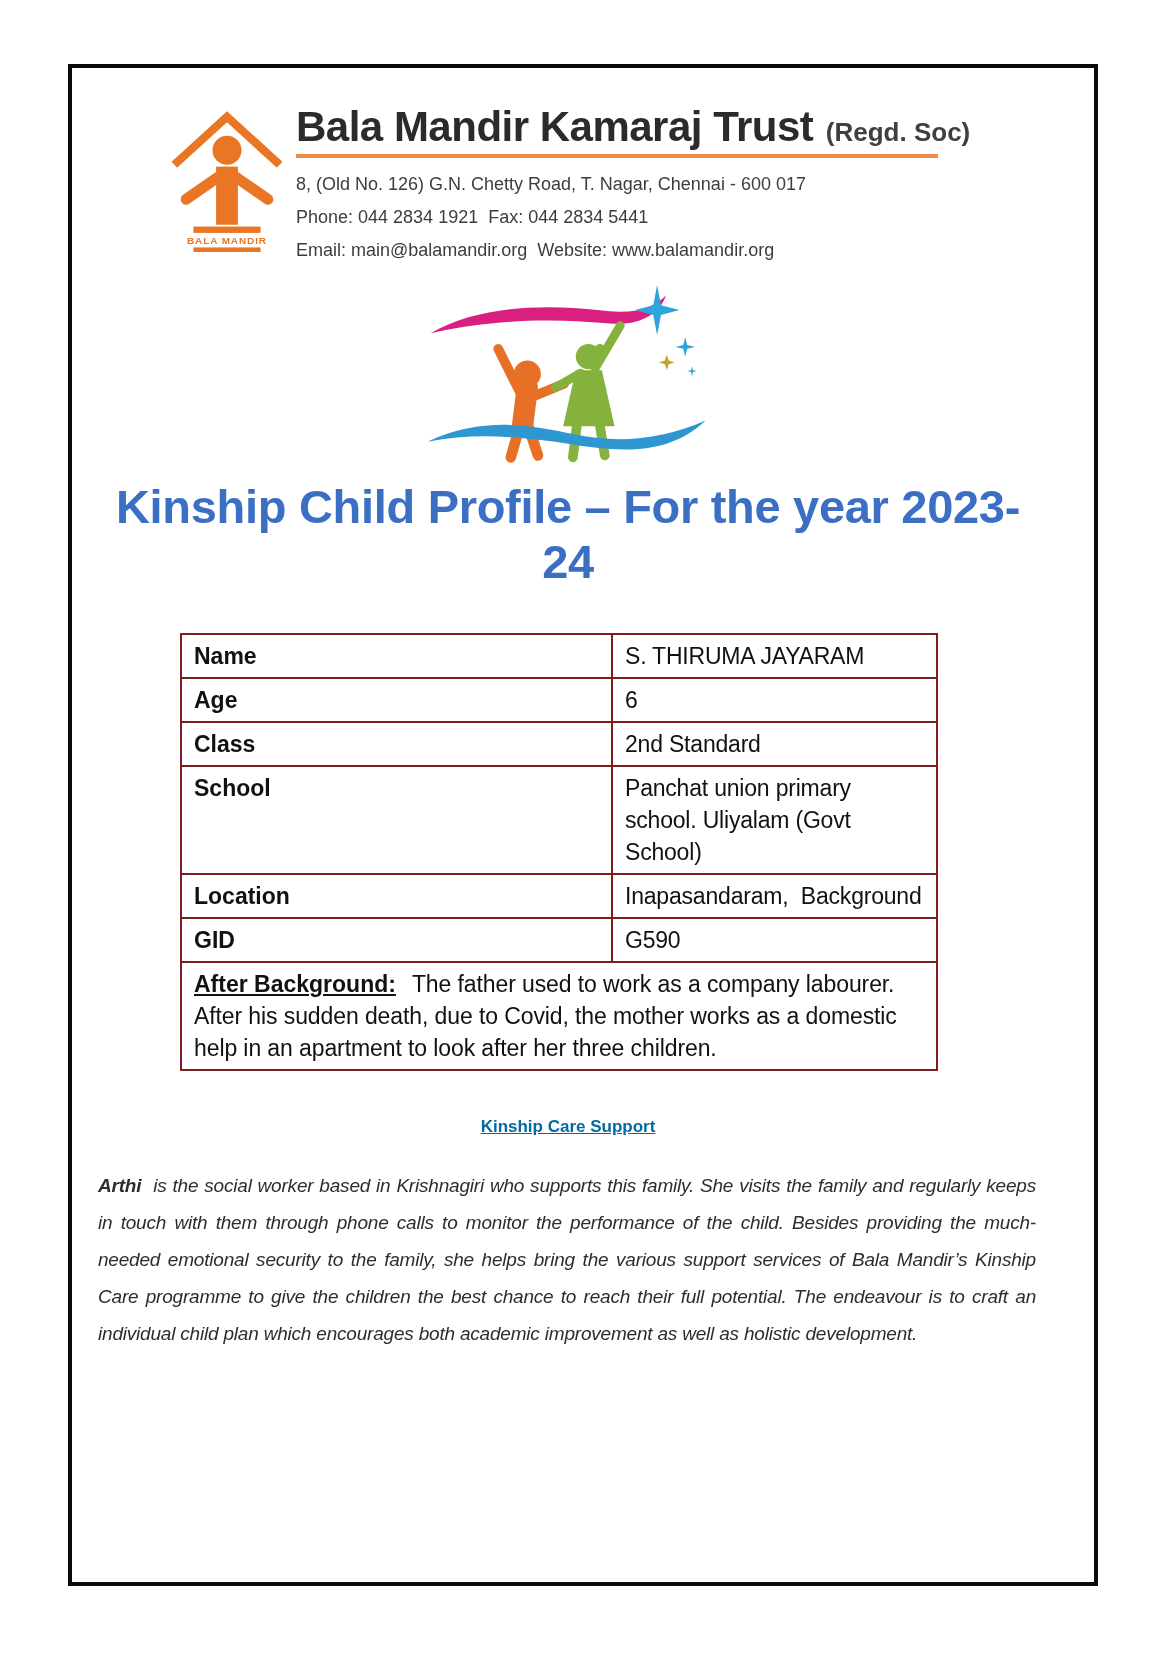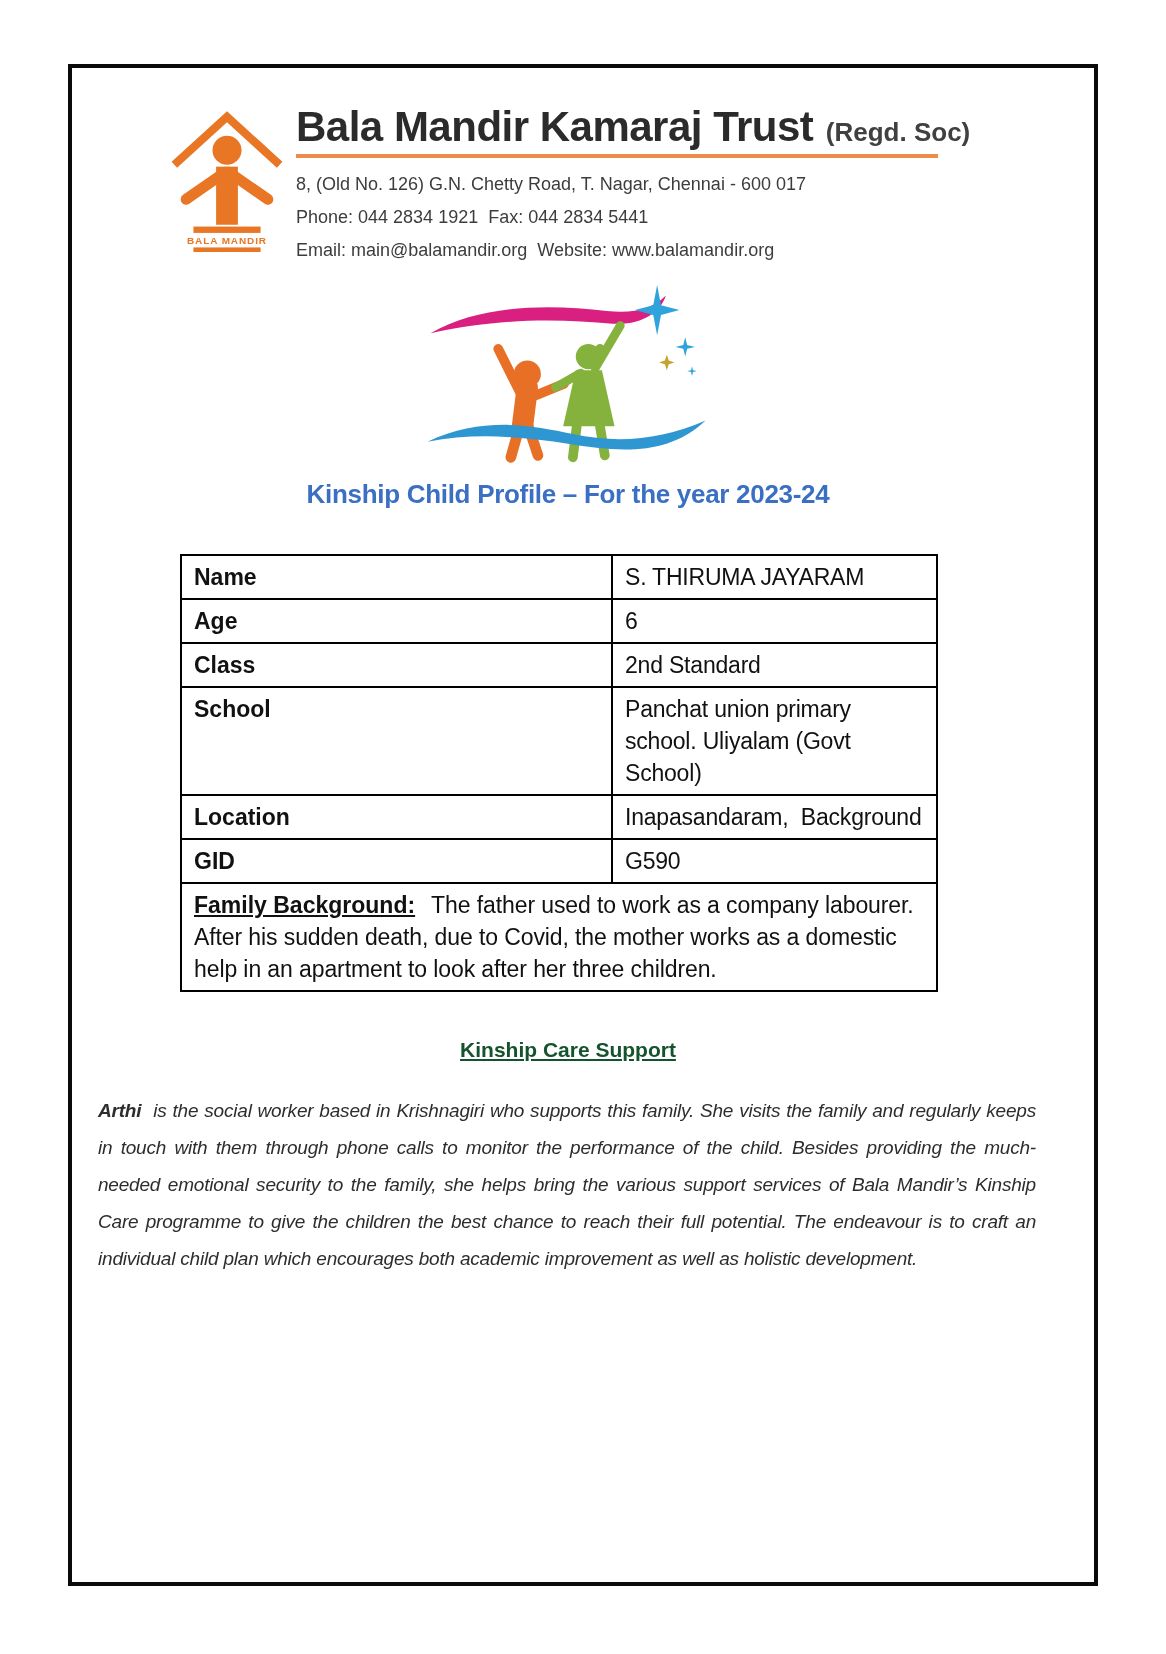--- a/index.html
+++ b/index.html
@@ -21,42 +21,42 @@
   .org-name { font-size:42px; font-weight:bold; color:#2b2b2b; letter-spacing:-0.5px; }
   .org-suffix { font-size:26px; font-weight:bold; color:#404040; margin-left:8px; }
   .org-rule { width:642px; height:4px; background:#EC8C48; margin:4px 0 10px 0; }
   .addr-line { font-size:18px; color:#3d3d3d; line-height:33px; white-space:pre-wrap; }
 
   
   .center-logo-wrap { text-align:center; margin-top:14px; }
 
   
   .doc-title {
-    text-align:center; font-size:26px; font-weight:bold; color:#3B6FC4;
+    text-align:center; font-size:47px; font-weight:bold; color:#3B6FC4;
     margin-top:8px; letter-spacing:-0.3px;
   }
 
   
   table.profile {
     border-collapse:collapse; margin:44px 0 0 82px; width:758px;
     table-layout:fixed;
   }
   table.profile td {
-    border:2px solid #000000; font-size:23px; color:#111;
+    border:2px solid #7f1d1d; font-size:23px; color:#111;
     padding:5px 12px; vertical-align:top; line-height:32px;
   }
   td.lbl { width:405px; font-weight:bold; }
   td.val { white-space:pre-wrap; letter-spacing:-0.2px; }
   td.fb-cell { padding:6px 12px 72px 12px; }
   .fb-label { font-weight:bold; text-decoration:underline; margin-right:16px; }
   .fb-text { letter-spacing:-0.1px; }
 
   
   .section-heading {
-    text-align:center; font-size:21px; font-weight:bold; color:#14532d;
+    text-align:center; font-size:17px; font-weight:bold; color:#0369a1;
     text-decoration:underline; margin-top:46px;
   }
   .body-paragraph {
     margin:30px 2px 0 0; font-size:19px; font-style:italic; color:#2d2d2d;
     line-height:37px; text-align:justify; letter-spacing:-0.2px;
   }
   .para-lead { font-weight:bold; margin-right:6px; }
 </style>
 </head>
 <body>
@@ -144,21 +144,21 @@
           <tr>
             <td class="lbl">Location</td>
             <td class="val">Inapasandaram,  Background</td>
           </tr>
           <tr>
             <td class="lbl">GID</td>
             <td class="val">G590</td>
           </tr>
           <tr>
             <td class="fb-cell" colspan="2">
-              <span class="fb-label">Family Background:</span><span class="fb-text">The father used to work as a company labourer. After his sudden death, due to Covid, the mother works as a domestic help in an apartment to look after her three children.</span>
+              <span class="fb-label">After Background:</span><span class="fb-text">The father used to work as a company labourer. After his sudden death, due to Covid, the mother works as a domestic help in an apartment to look after her three children.</span>
             </td>
           </tr>
         </tbody>
       </table>
 
       <div class="section-heading">Kinship Care Support</div>
 
       <p class="body-paragraph"><span class="para-lead">Arthi</span><span> is the social worker based in Krishnagiri who supports this family. She visits the family and regularly keeps in touch with them through phone calls to monitor the performance of the child. Besides providing the much-needed emotional security to the family, she helps bring the various support services of Bala Mandir’s Kinship Care programme to give the children the best chance to reach their full potential. The endeavour is to craft an individual child plan which encourages both academic improvement as well as holistic development.</span></p>
 
     </div>

